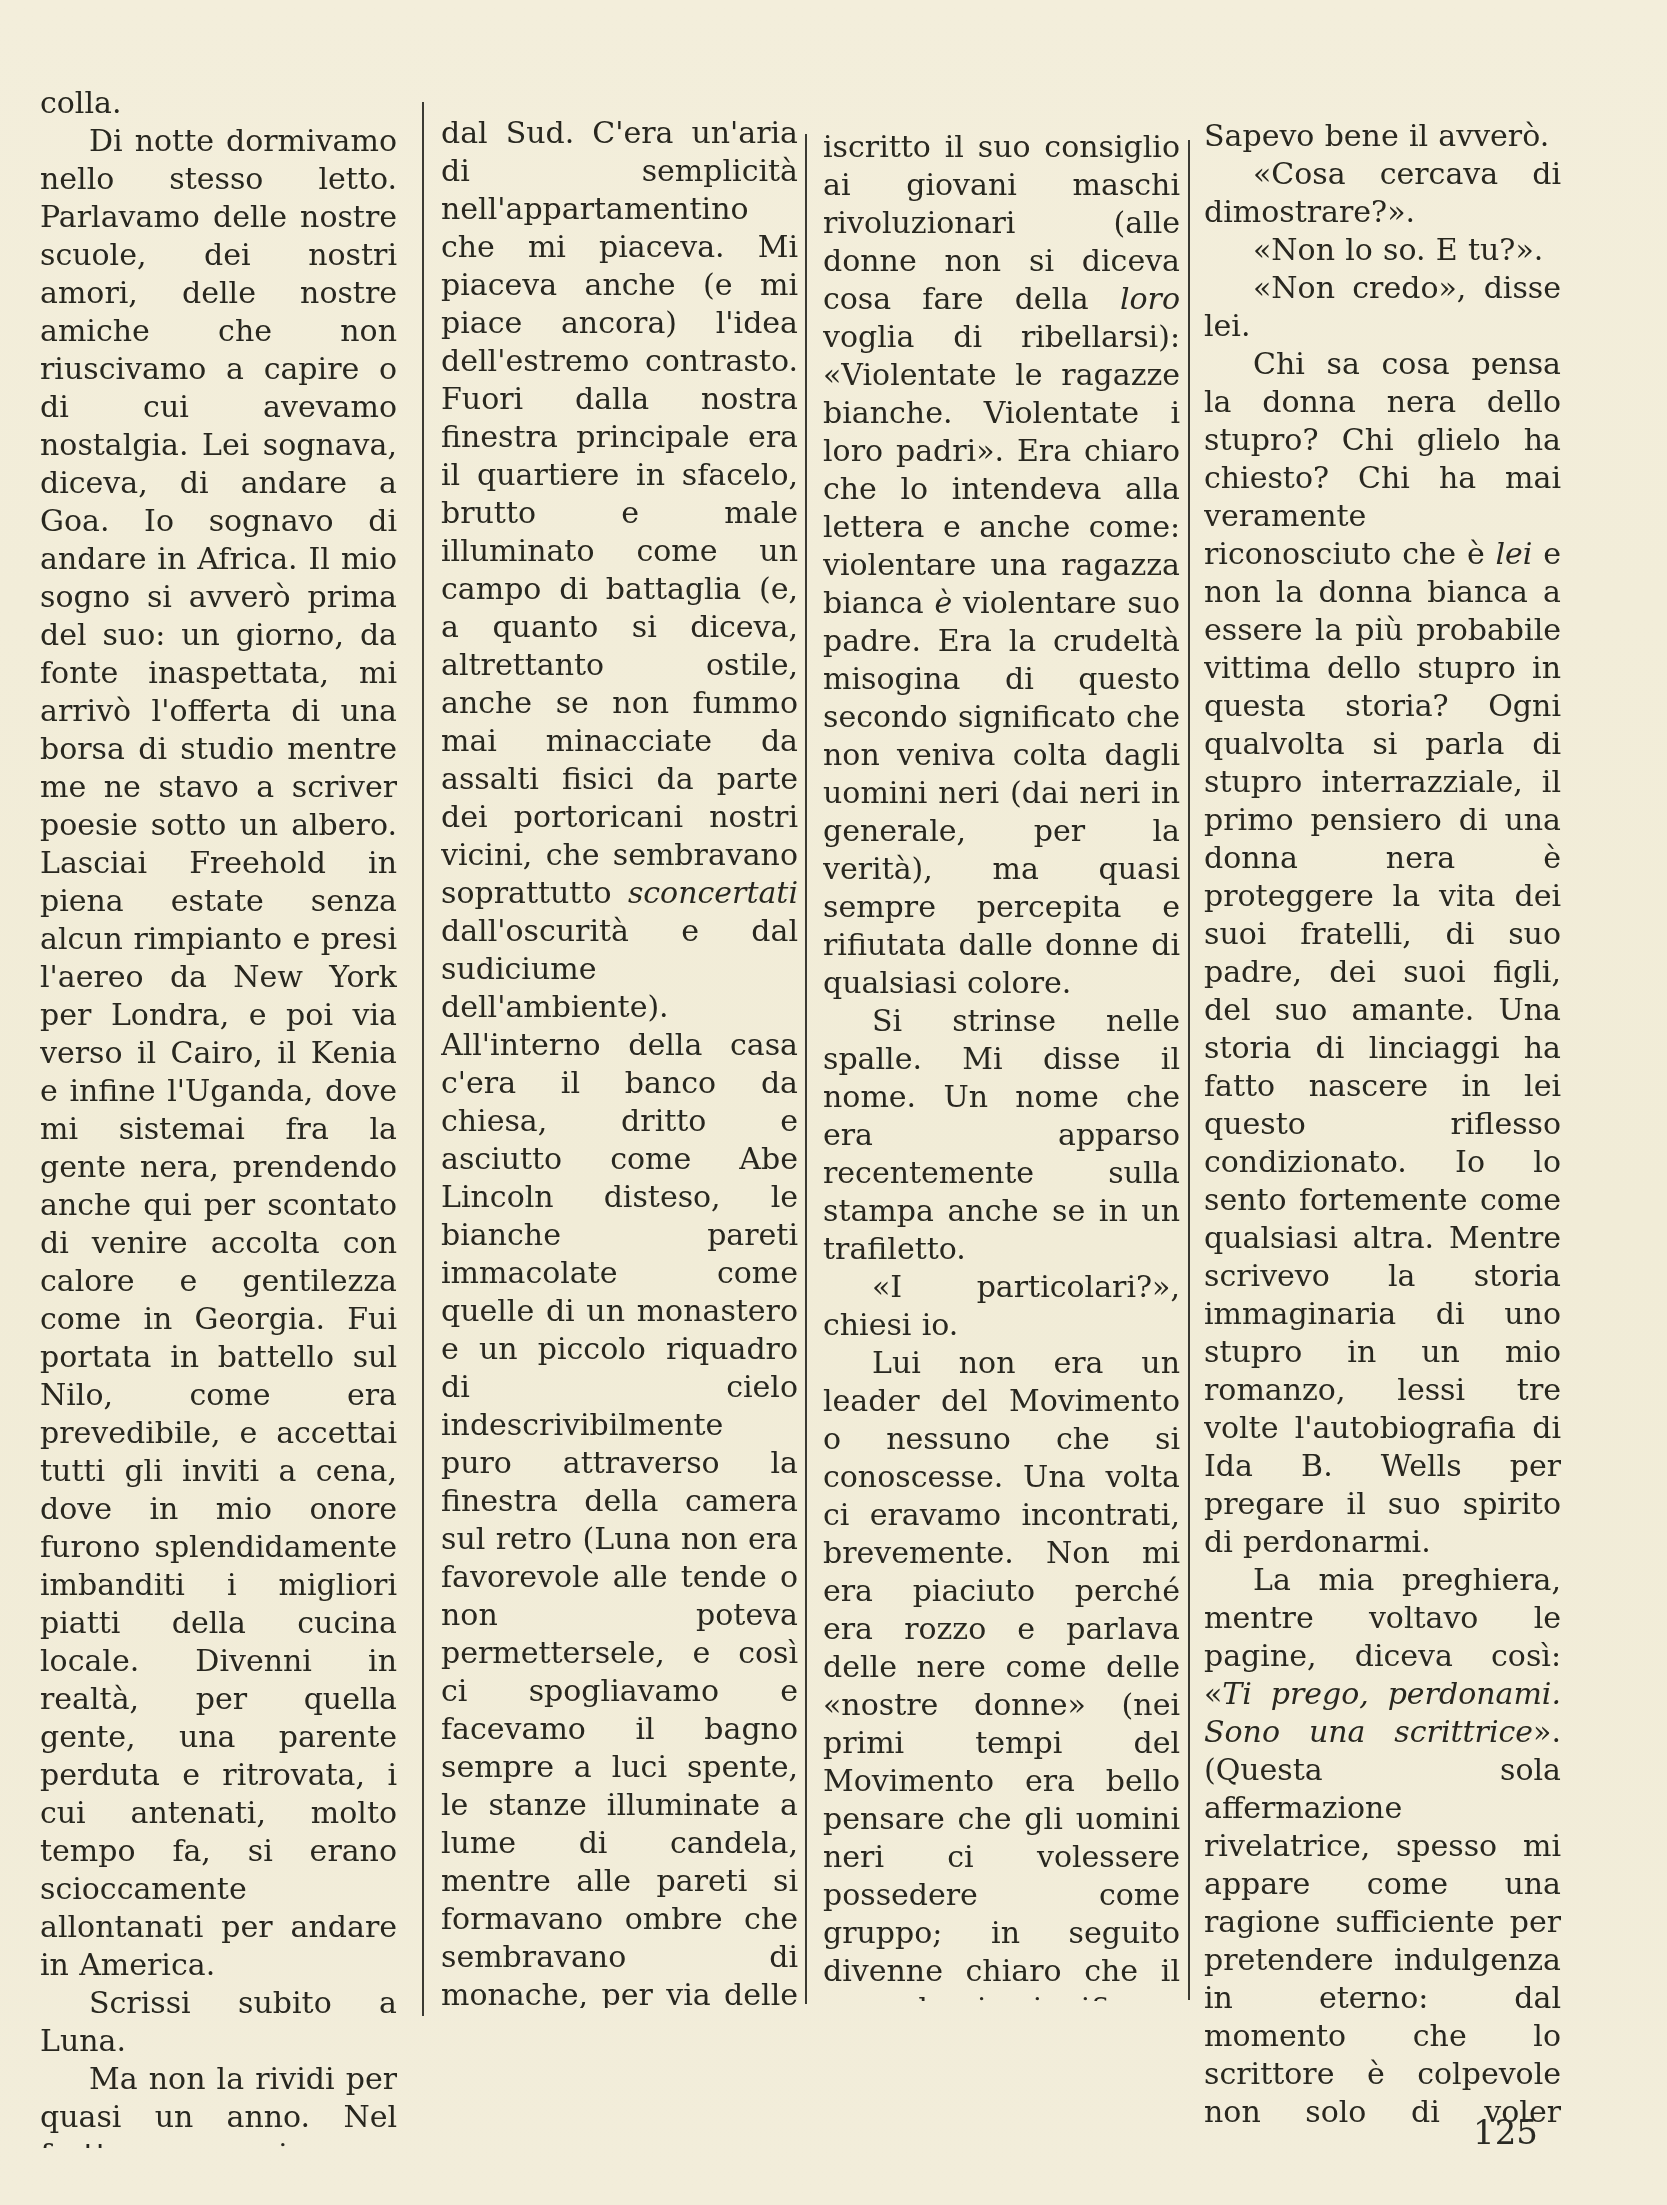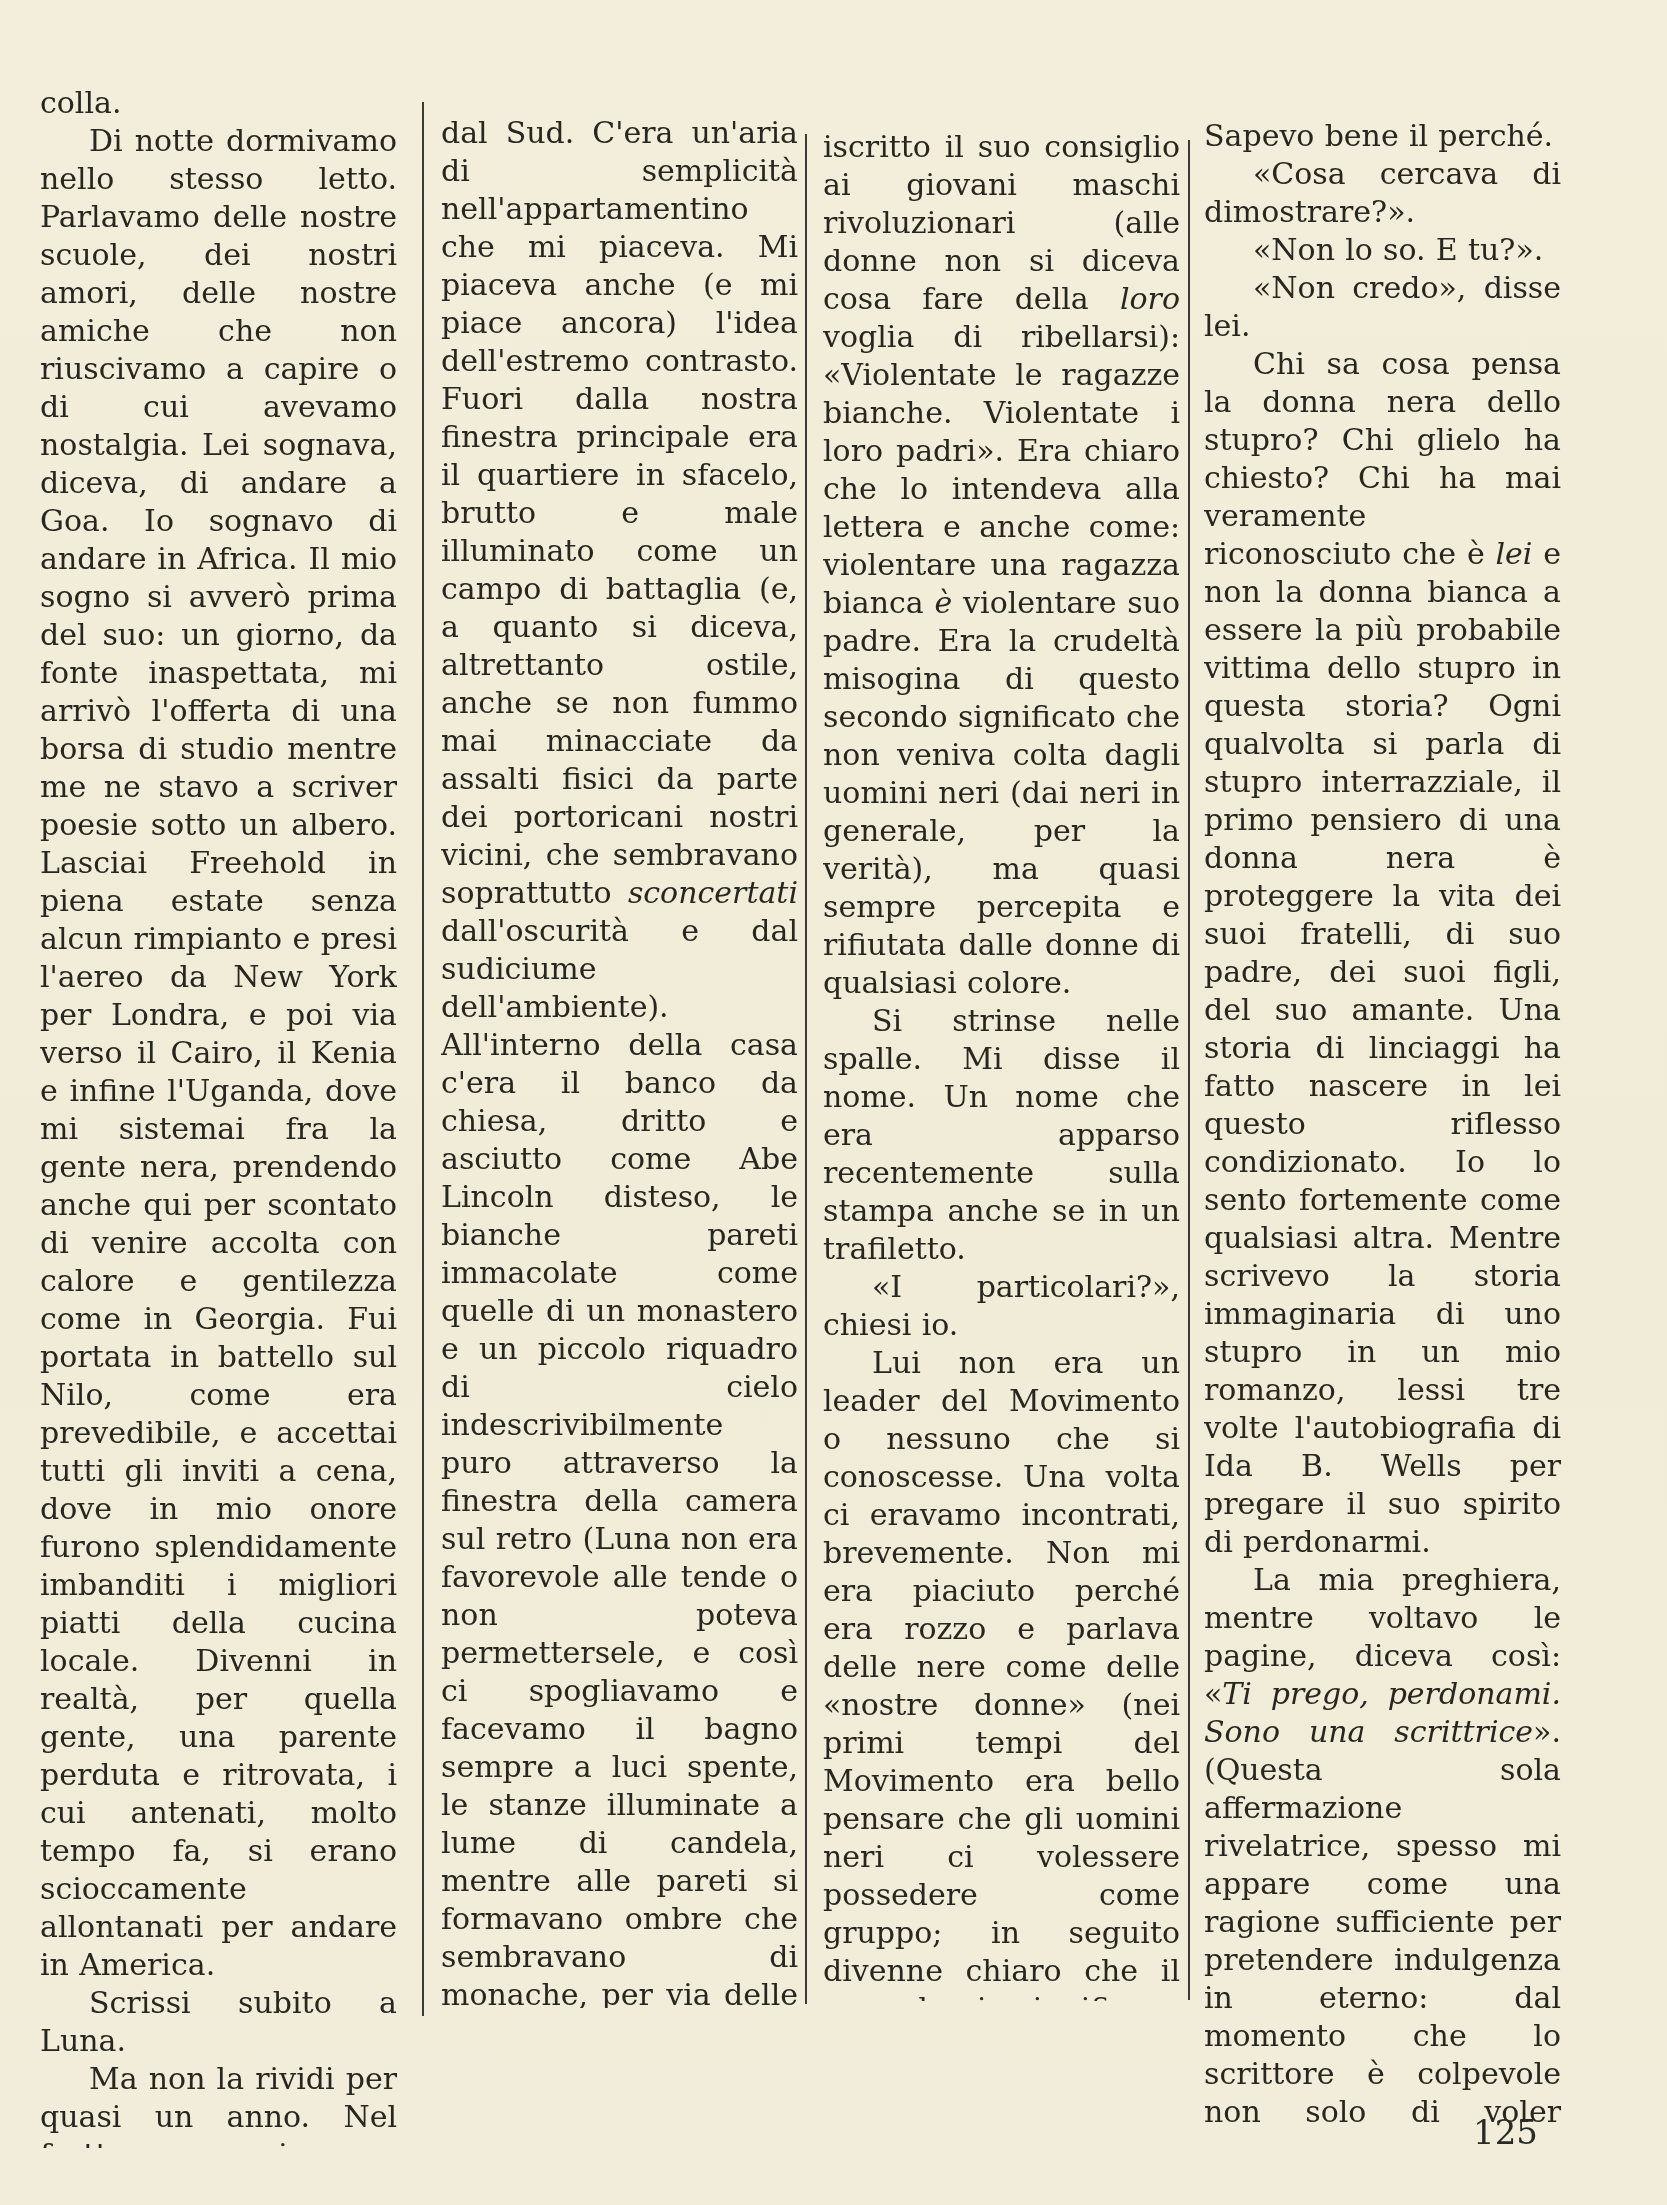--- a/index.html
+++ b/index.html
@@ -69,21 +69,21 @@
     </div>
   <div class="rule" id="rule-2"></div>
   <div class="column" id="col-3">
       <p class="para"><span>iscritto il suo consiglio ai giovani maschi rivoluzionari (alle donne non si diceva cosa fare della </span><span class="it">loro</span><span> voglia di ribellarsi): «Violentate le ragazze bianche. Violentate i loro padri». Era chiaro che lo intendeva alla lettera e anche come: violentare una ragazza bianca </span><span class="it">è</span><span> violentare suo padre. Era la crudeltà misogina di questo secondo significato che non veniva colta dagli uomini neri (dai neri in generale, per la verità), ma quasi sempre percepita e rifiutata dalle donne di qualsiasi colore.</span></p>
       <p class="para indent"><span>Si strinse nelle spalle. Mi disse il nome. Un nome che era apparso recentemente sulla stampa anche se in un trafiletto.</span></p>
       <p class="para indent"><span>«I particolari?», chiesi io.</span></p>
       <p class="para indent"><span>Lui non era un leader del Movimento o nessuno che si conoscesse. Una volta ci eravamo incontrati, brevemente. Non mi era piaciuto perché era rozzo e parlava delle nere come delle «nostre donne» (nei primi tempi del Movimento era bello pensare che gli uomini neri ci volessere possedere come gruppo; in seguito divenne chiaro che il possederci significava propria </span></p>
     </div>
   <div class="rule" id="rule-3"></div>
   <div class="column" id="col-4">
-      <p class="para"><span>Sapevo bene il perché.</span></p>
+      <p class="para"><span>Sapevo bene il avverò.</span></p>
       <p class="para indent"><span>«Cosa cercava di dimostrare?».</span></p>
       <p class="para indent"><span>«Non lo so. E tu?».</span></p>
       <p class="para indent"><span>«Non credo», disse lei.</span></p>
       <p class="para indent"><span>Chi sa cosa pensa la donna nera dello stupro? Chi glielo ha chiesto? Chi ha mai veramente riconosciuto che è </span><span class="it">lei</span><span> e non la donna bianca a essere la più probabile vittima dello stupro in questa storia? Ogni qualvolta si parla di stupro interrazziale, il primo pensiero di una donna nera è proteggere la vita dei suoi fratelli, di suo padre, dei suoi figli, del suo amante. Una storia di linciaggi ha fatto nascere in lei questo riflesso condizionato. Io lo sento fortemente come qualsiasi altra. Mentre scrivevo la storia immaginaria di uno stupro in un mio romanzo, lessi tre volte l'autobiografia di Ida B. Wells per pregare il suo spirito di perdonarmi.</span></p>
       <p class="para indent"><span>La mia preghiera, mentre voltavo le pagine, diceva così: «</span><span class="it">Ti prego, perdonami. Sono una scrittrice</span><span>». (Questa sola affermazione rivelatrice, spesso mi appare come una ragione sufficiente per pretendere indulgenza in eterno: dal momento che lo scrittore è colpevole non solo di voler sempre sapere — come Eva — ma anche di cercare — sempre come Eva — di scoprire le cose). </span></p>
     </div>
   <div class="page-number">125</div>
 </div>
 
 

